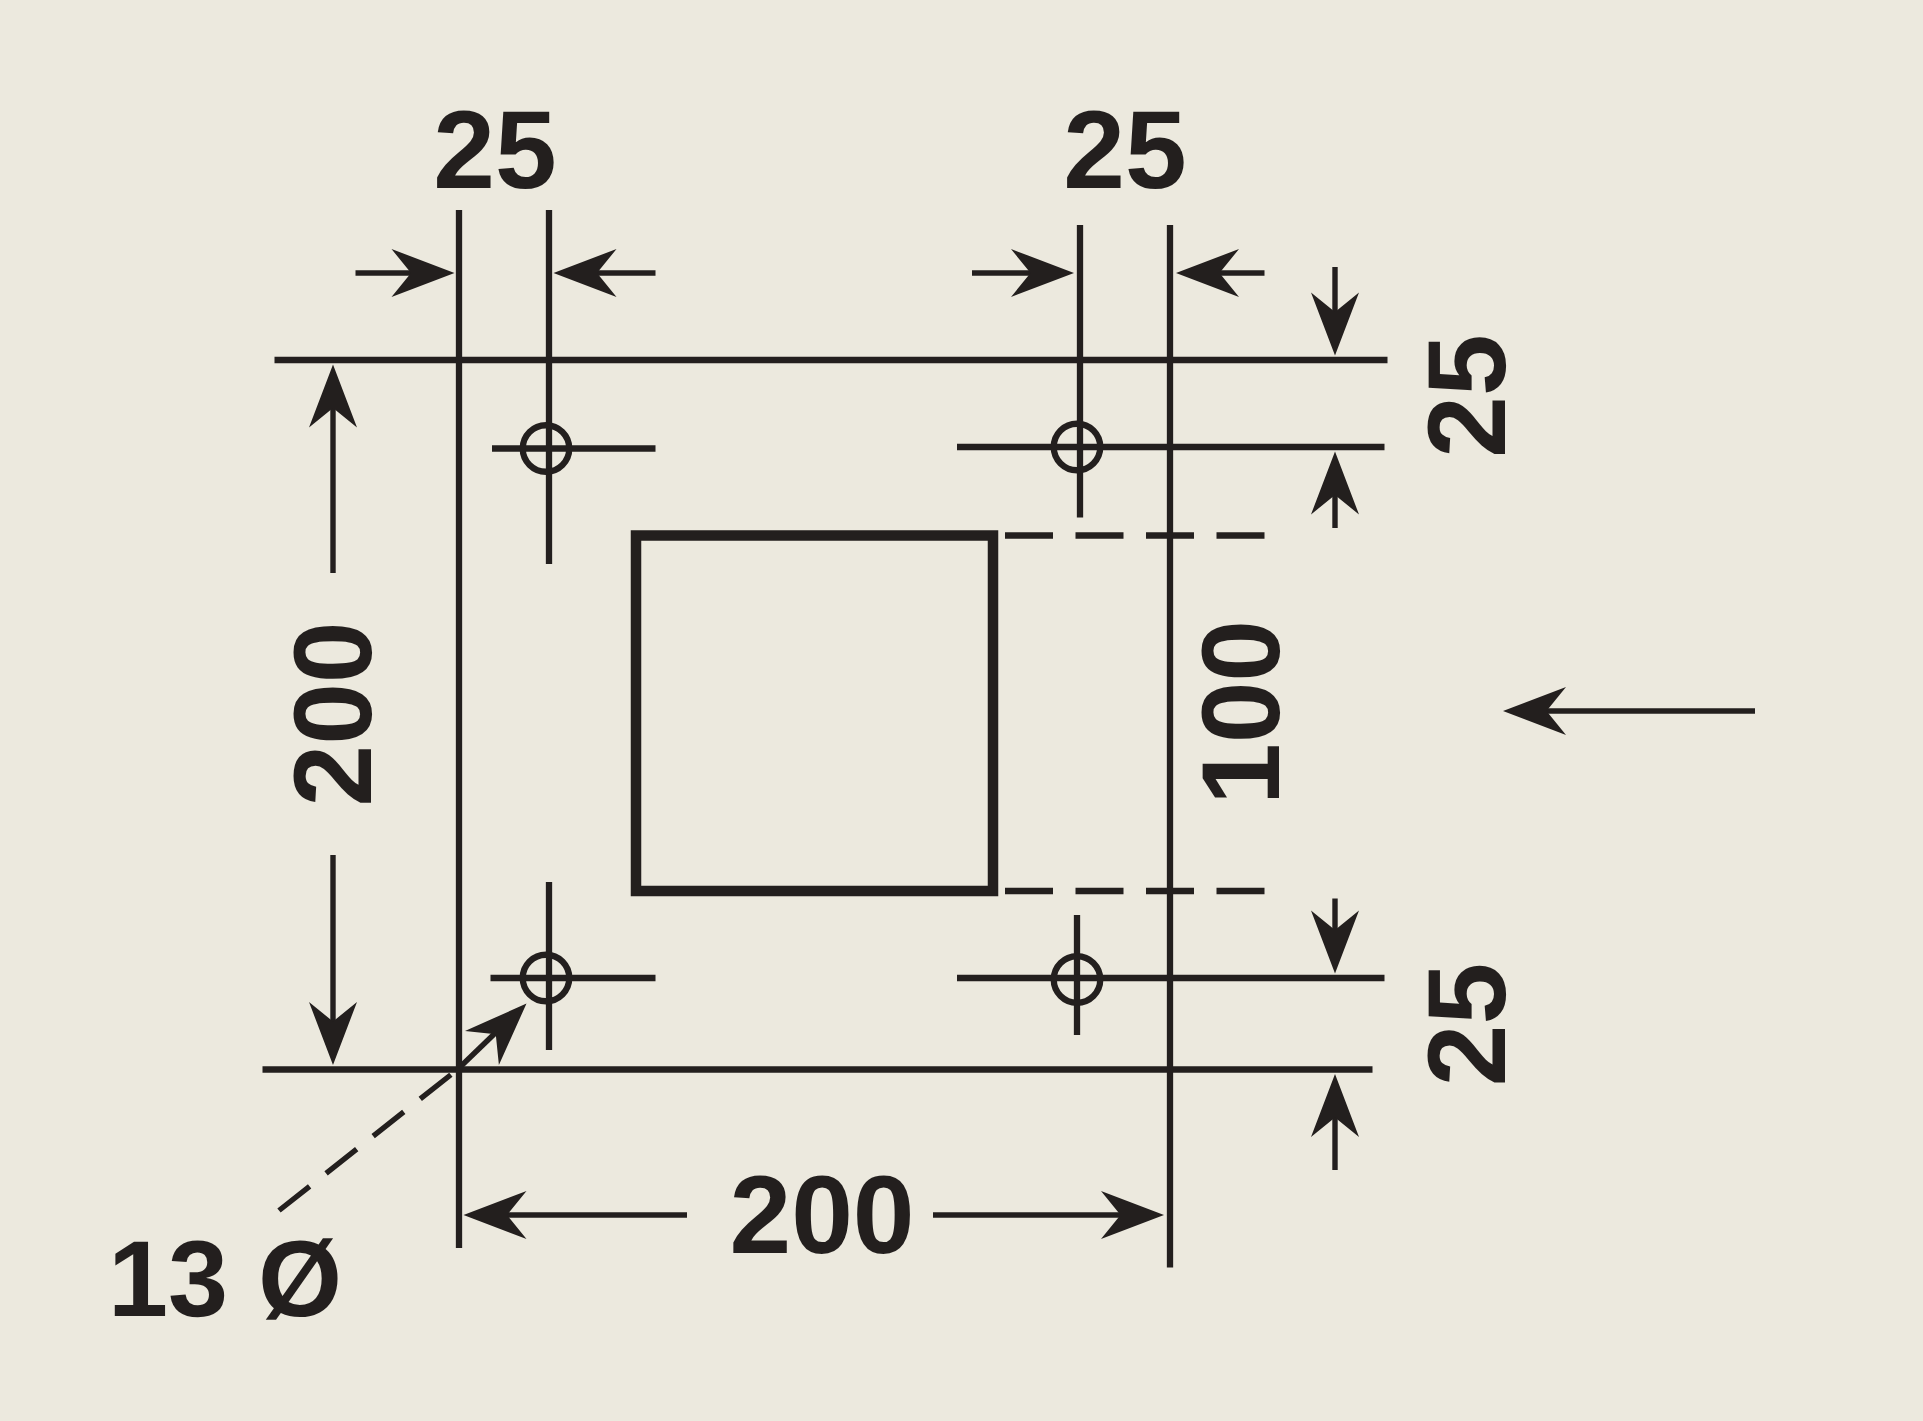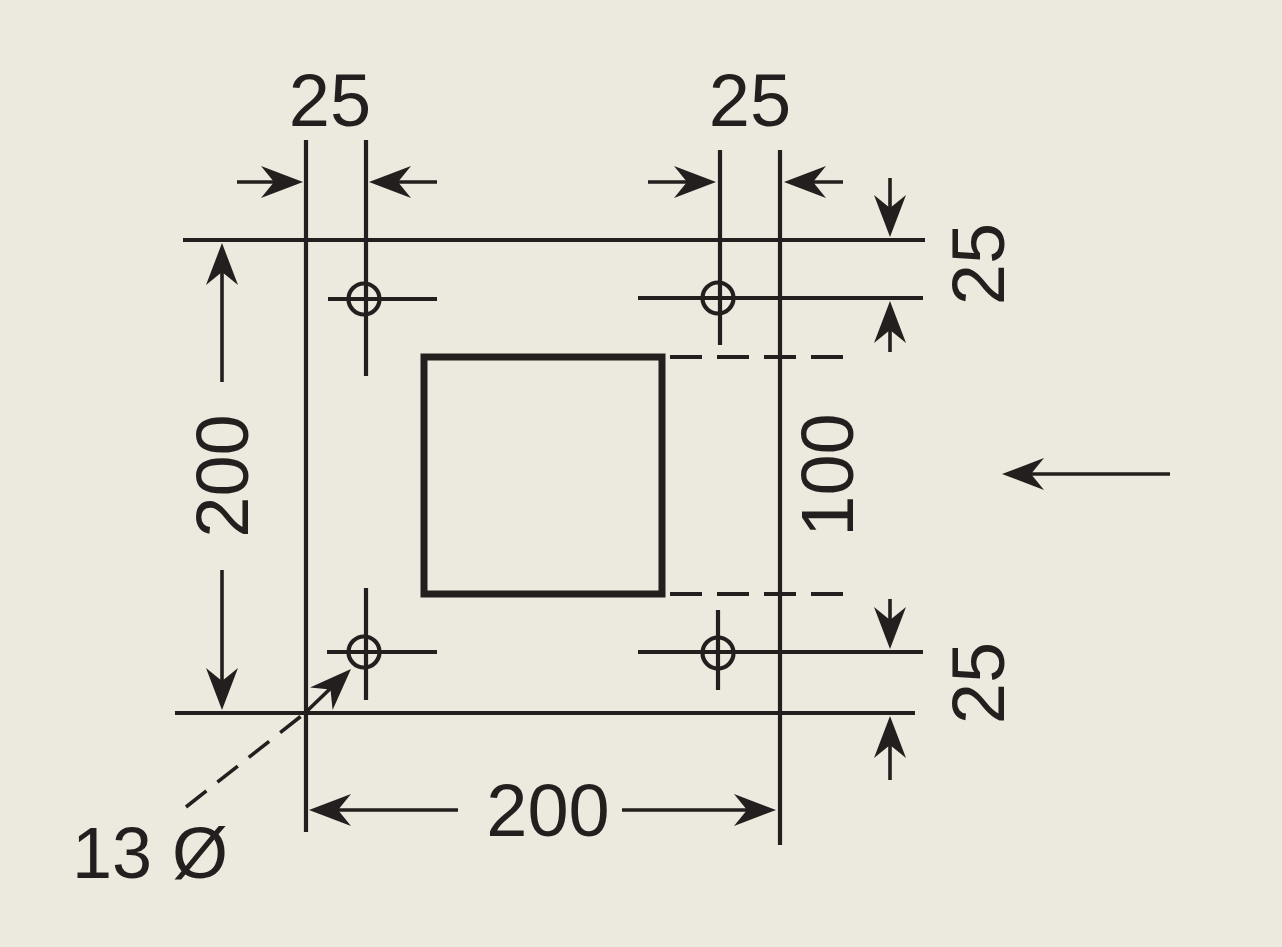--- a/index.html
+++ b/index.html
@@ -7,20 +7,21 @@
     padding: 0;
     background: #ECE9DE;
     width: 1282px;
     height: 947px;
     overflow: hidden;
   }
   .drawing-wrap {
     width: 1282px;
     height: 947px;
     position: relative;
+    font-weight: bold;
   }
   svg { display: block; }
   text {
     font-family: "Liberation Sans", sans-serif;
     fill: #231F1E;
   }
   .dim-text { font-size: 74px; }
   .callout-text { font-size: 72px; }
   .obj { stroke: #231F1E; fill: none; }
   .thin { stroke-width: 3.6; }

